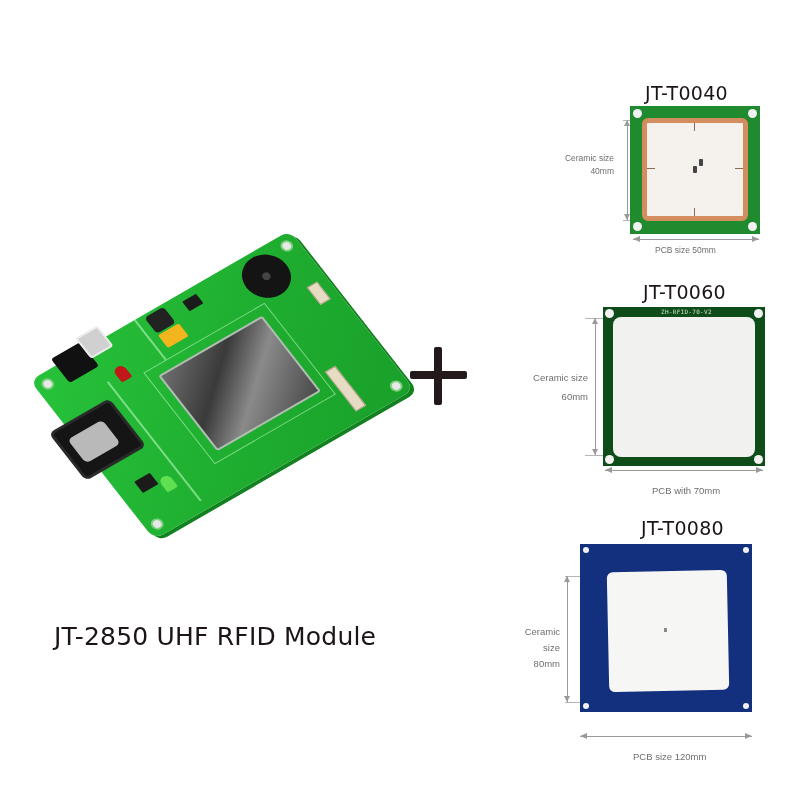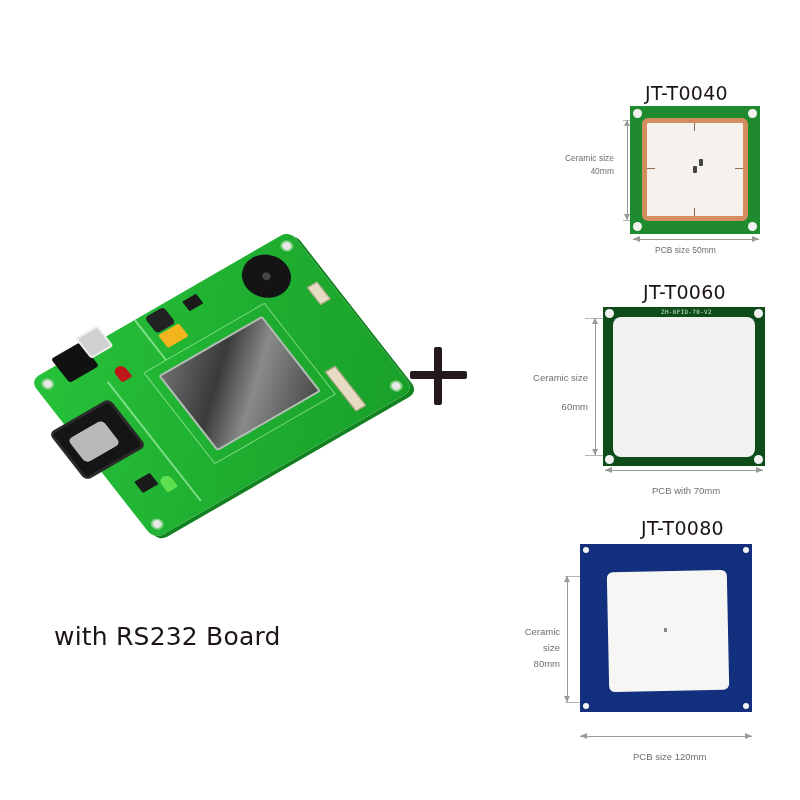--- a/index.html
+++ b/index.html
@@ -111,21 +111,21 @@
     <span class="conn" style="left:278px;top:58px;width:12px;height:22px"></span>
   </div>
 </div>
 
 <div class="plus">
   <span class="h"></span>
   <span class="v"></span>
 </div>
 
 <div class="title">
-  <div>with RS232 Board</div>
+  <div>JT-2850 UHF RFID Module</div>
 </div>
 
 <div class="ant-title" style="left:645px;top:82px">JT-T0040</div>
 <div class="dim-label sm" style="left:556px;top:152px;width:58px">
   <div>Ceramic size</div>
   <div>40mm</div>
 </div>
 <span class="tick" style="left:623px;top:120px;width:10px"></span>
 <span class="tick" style="left:623px;top:220px;width:10px"></span>
 <span class="vline" style="left:627px;top:120px;height:100px"></span>
@@ -142,21 +142,21 @@
     <span class="feed" style="left:52px;top:36px"></span>
     <span class="feed" style="left:46px;top:43px"></span>
   </div>
 </div>
 <span class="hline" style="left:633px;top:239px;width:126px"></span>
 <div class="dim-label sm" style="left:655px;top:244px;text-align:left">PCB size  50mm</div>
 
 <div class="ant-title" style="left:643px;top:281px">JT-T0060</div>
 <div class="dim-label" style="left:520px;top:370px;width:68px">
   <div>Ceramic size</div>
-  <div style="margin-top:14px">60mm</div>
+  <div style="margin-top:4px">60mm</div>
 </div>
 <span class="tick" style="left:585px;top:318px;width:20px"></span>
 <span class="tick" style="left:585px;top:455px;width:20px"></span>
 <span class="vline" style="left:595px;top:318px;height:137px"></span>
 <div class="pcb t60">
   <span class="silk">ZH-RFID-70-V2</span>
   <span class="hole" style="left:2px;top:2px"></span>
   <span class="hole" style="right:2px;top:2px"></span>
   <span class="hole" style="left:2px;bottom:2px"></span>
   <span class="hole" style="right:2px;bottom:2px"></span>

